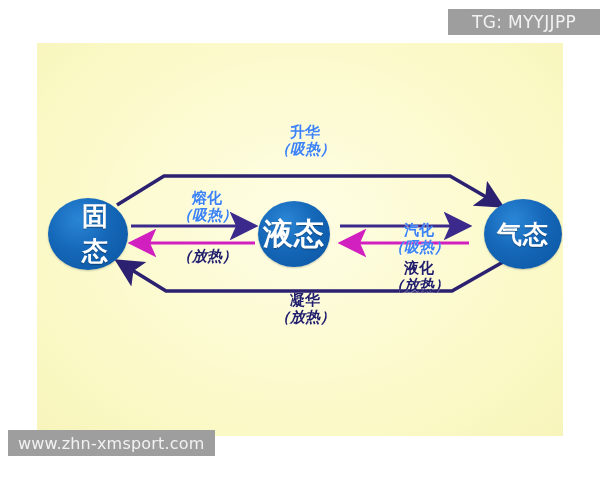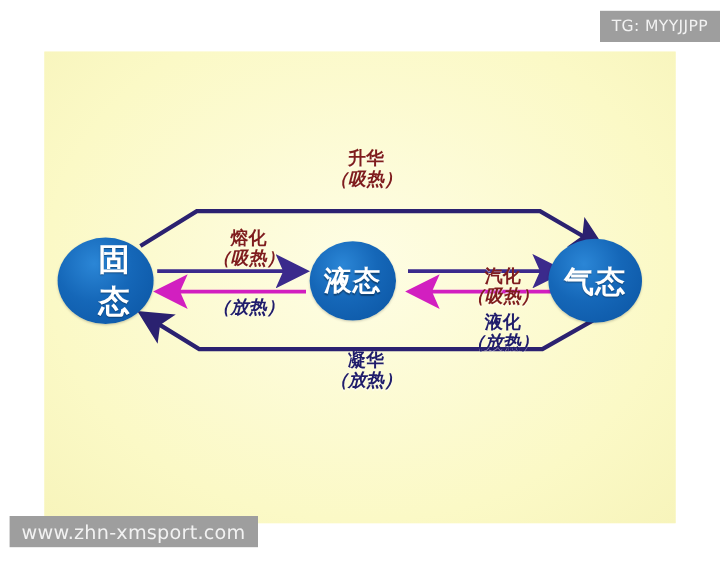--- a/index.html
+++ b/index.html
@@ -35,55 +35,55 @@
   .node span{
     color:#ffffff;
     font-weight:bold;
     letter-spacing:1px;
     text-shadow:0 1px 1px rgba(0,0,0,.35);
     font-family:"DejaVu Sans","Liberation Sans",sans-serif;
   }
   #node-solid{left:48px;top:198px;width:80px;height:72px;}
   #node-solid span{font-size:26px;margin-left:34px;}
   #node-liquid{left:258px;top:201px;width:72px;height:66px;}
-  #node-liquid span{font-size:23px;}
-  #node-gas{left:457px;top:199px;width:78px;height:70px;}
+  #node-liquid span{font-size:30px;}
+  #node-gas{left:484px;top:199px;width:78px;height:70px;}
   #node-gas span{font-size:25px;}
 
   
   .lbl{
     position:absolute;
     text-align:center;
     line-height:1.12;
     font-weight:bold;
     white-space:nowrap;
     font-family:"DejaVu Sans","Liberation Sans",sans-serif;
   }
   .lbl .l1{display:block;font-size:15px;}
   .lbl .l2{display:block;font-size:15px;font-style:italic;}
 
-  .lbl-olive{color:#7f1d1d;text-shadow:0 1px 0 rgba(255,255,255,.5);}
+  .lbl-olive{color:#3b82f6;text-shadow:0 1px 0 rgba(255,255,255,.5);}
   .lbl-navy{color:#201d6b;text-shadow:0 1px 0 rgba(255,255,255,.45);}
 
   #lbl-sublimation{left:246px;top:124px;width:118px;}
   #lbl-melting{left:152px;top:190px;width:110px;}
   #lbl-vaporization{left:364px;top:190px;width:110px;margin-top:32px;}
   #lbl-solidification{left:152px;top:248px;width:110px;}
   #lbl-liquefaction{left:364px;top:260px;width:110px;}
   #lbl-deposition{left:246px;top:292px;width:118px;}
 
   
   .wm{
     position:absolute;
     background:#9e9e9e;
     color:#f2f2f2;
     font-family:"DejaVu Sans","Liberation Sans",sans-serif;
     display:flex;align-items:center;
   }
-  #wm-top{right:0px;top:9px;height:26px;padding:0 10px;font-size:13px;letter-spacing:.3px;}
+  #wm-top{right:0px;top:9px;height:26px;padding:0 24px;font-size:17px;letter-spacing:.3px;}
   #wm-bottom{left:8px;bottom:24px;height:26px;padding:0 10px;font-size:16px;letter-spacing:.2px;}
 </style>
 </head>
 <body>
 
 <div id="stage">
 
   <div class="panel">
     <div class="panel-inner-glow"></div>
   </div>

